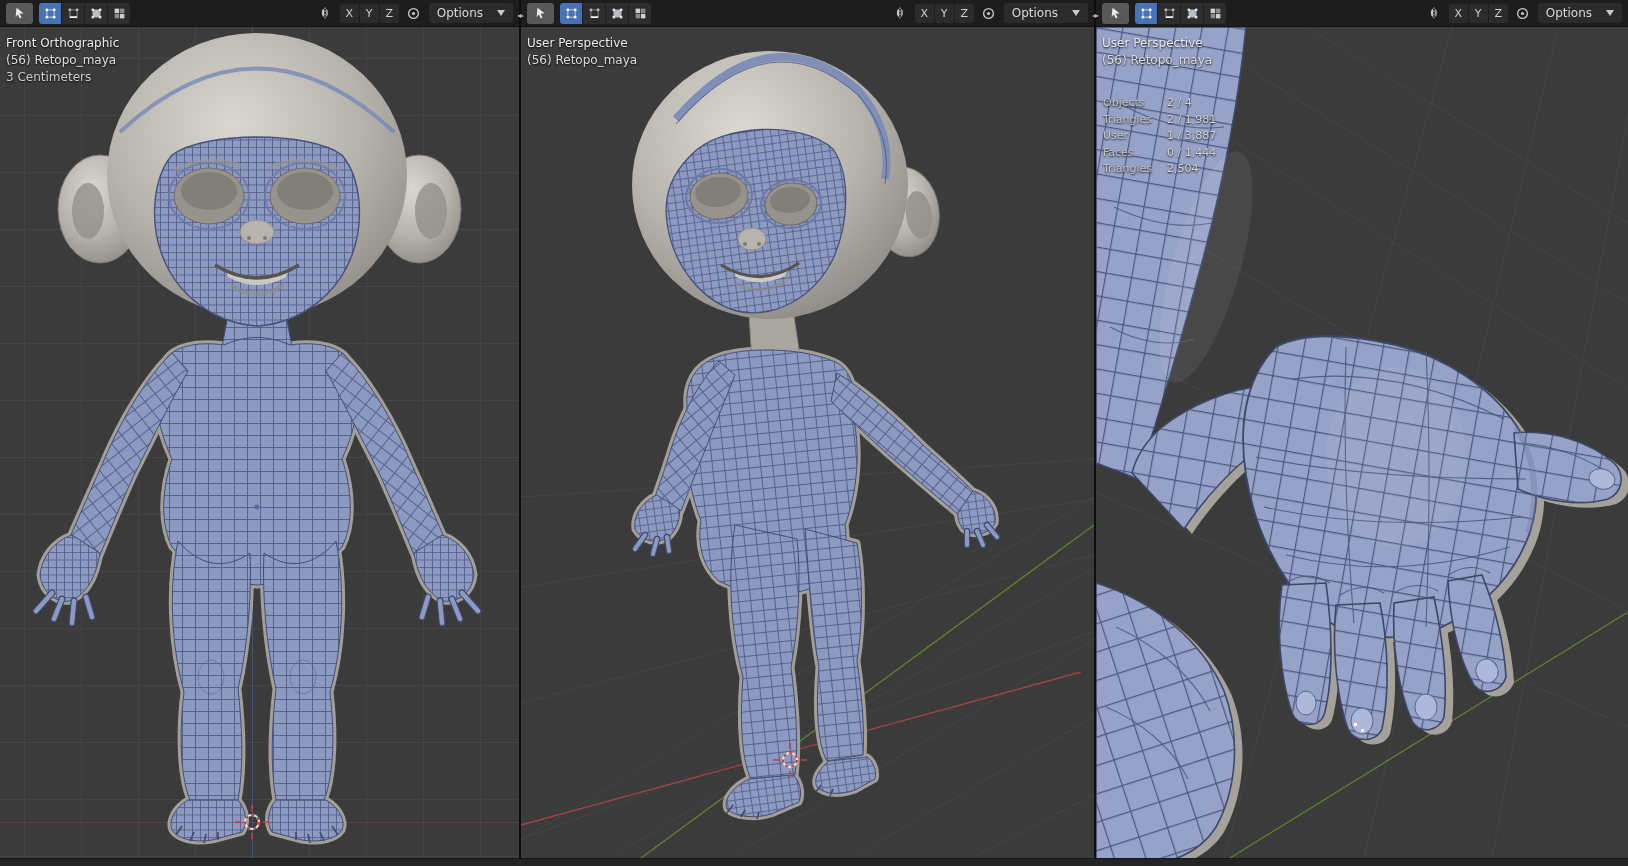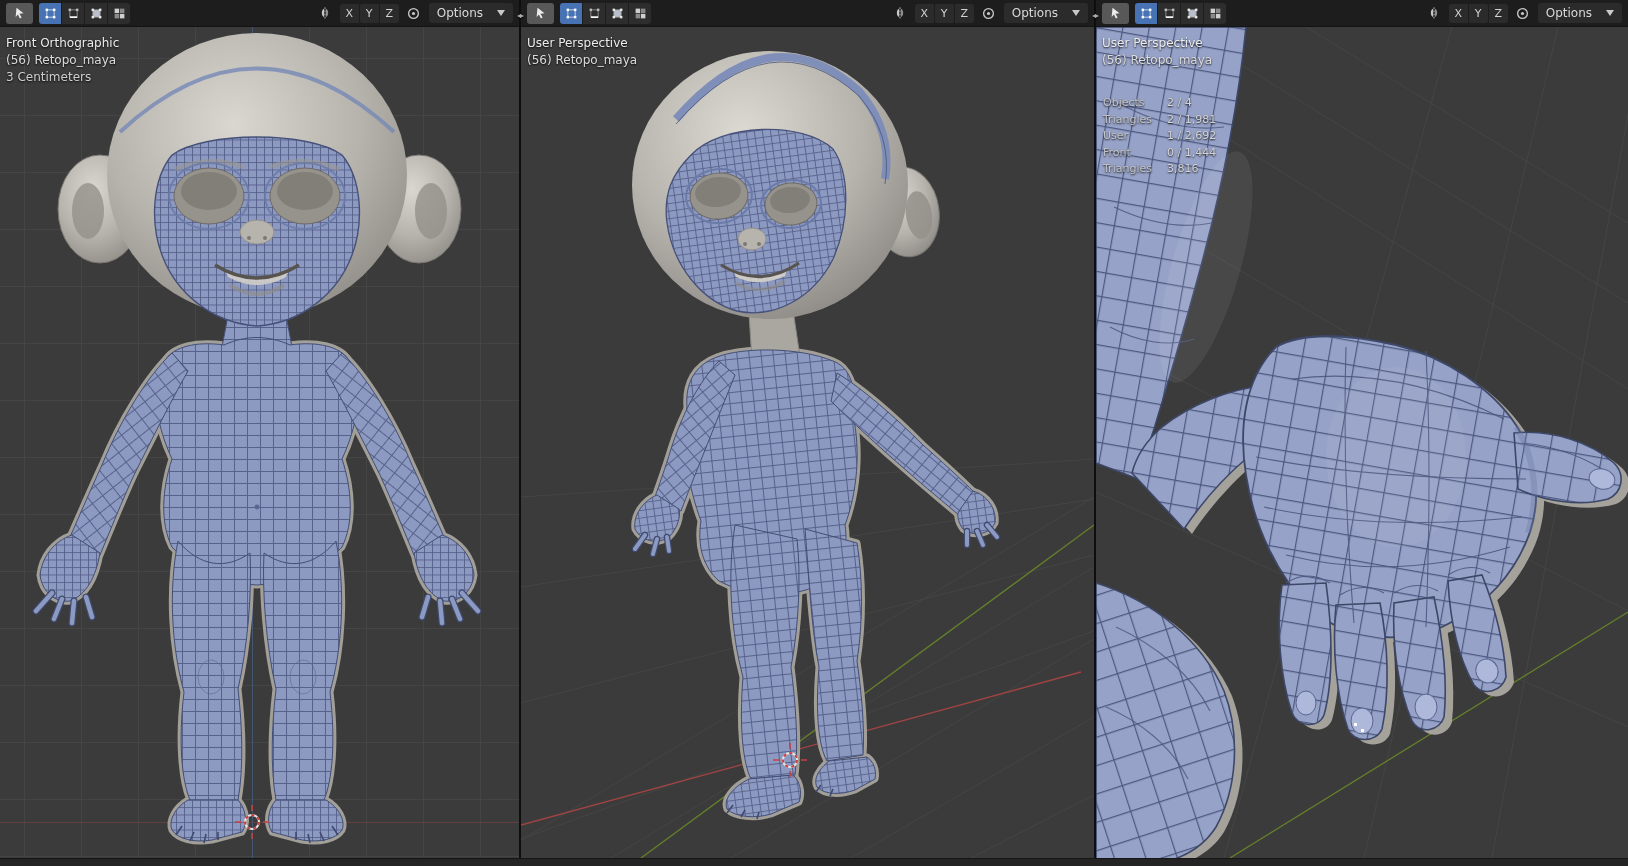--- a/index.html
+++ b/index.html
@@ -592,29 +592,29 @@
         <div class="srow">
               <span class="slabel">Objects</span>
               <span class="sval">2 / 4</span>
             </div>
         <div class="srow">
               <span class="slabel">Triangles</span>
               <span class="sval">2 / 1,981</span>
             </div>
         <div class="srow">
               <span class="slabel">User</span>
-              <span class="sval">1 / 2,692</span>
+              <span class="sval">1 / 3,887</span>
             </div>
         <div class="srow">
-              <span class="slabel">Front</span>
+              <span class="slabel">Faces</span>
               <span class="sval">0 / 1,444</span>
             </div>
         <div class="srow">
               <span class="slabel">Triangles</span>
-              <span class="sval">3,816</span>
+              <span class="sval">2,504</span>
             </div>
       </div>
     </div>
   </section>
 
 </div>
 <div class="bottom-strip"></div>
 </div>
 
 </body></html>

